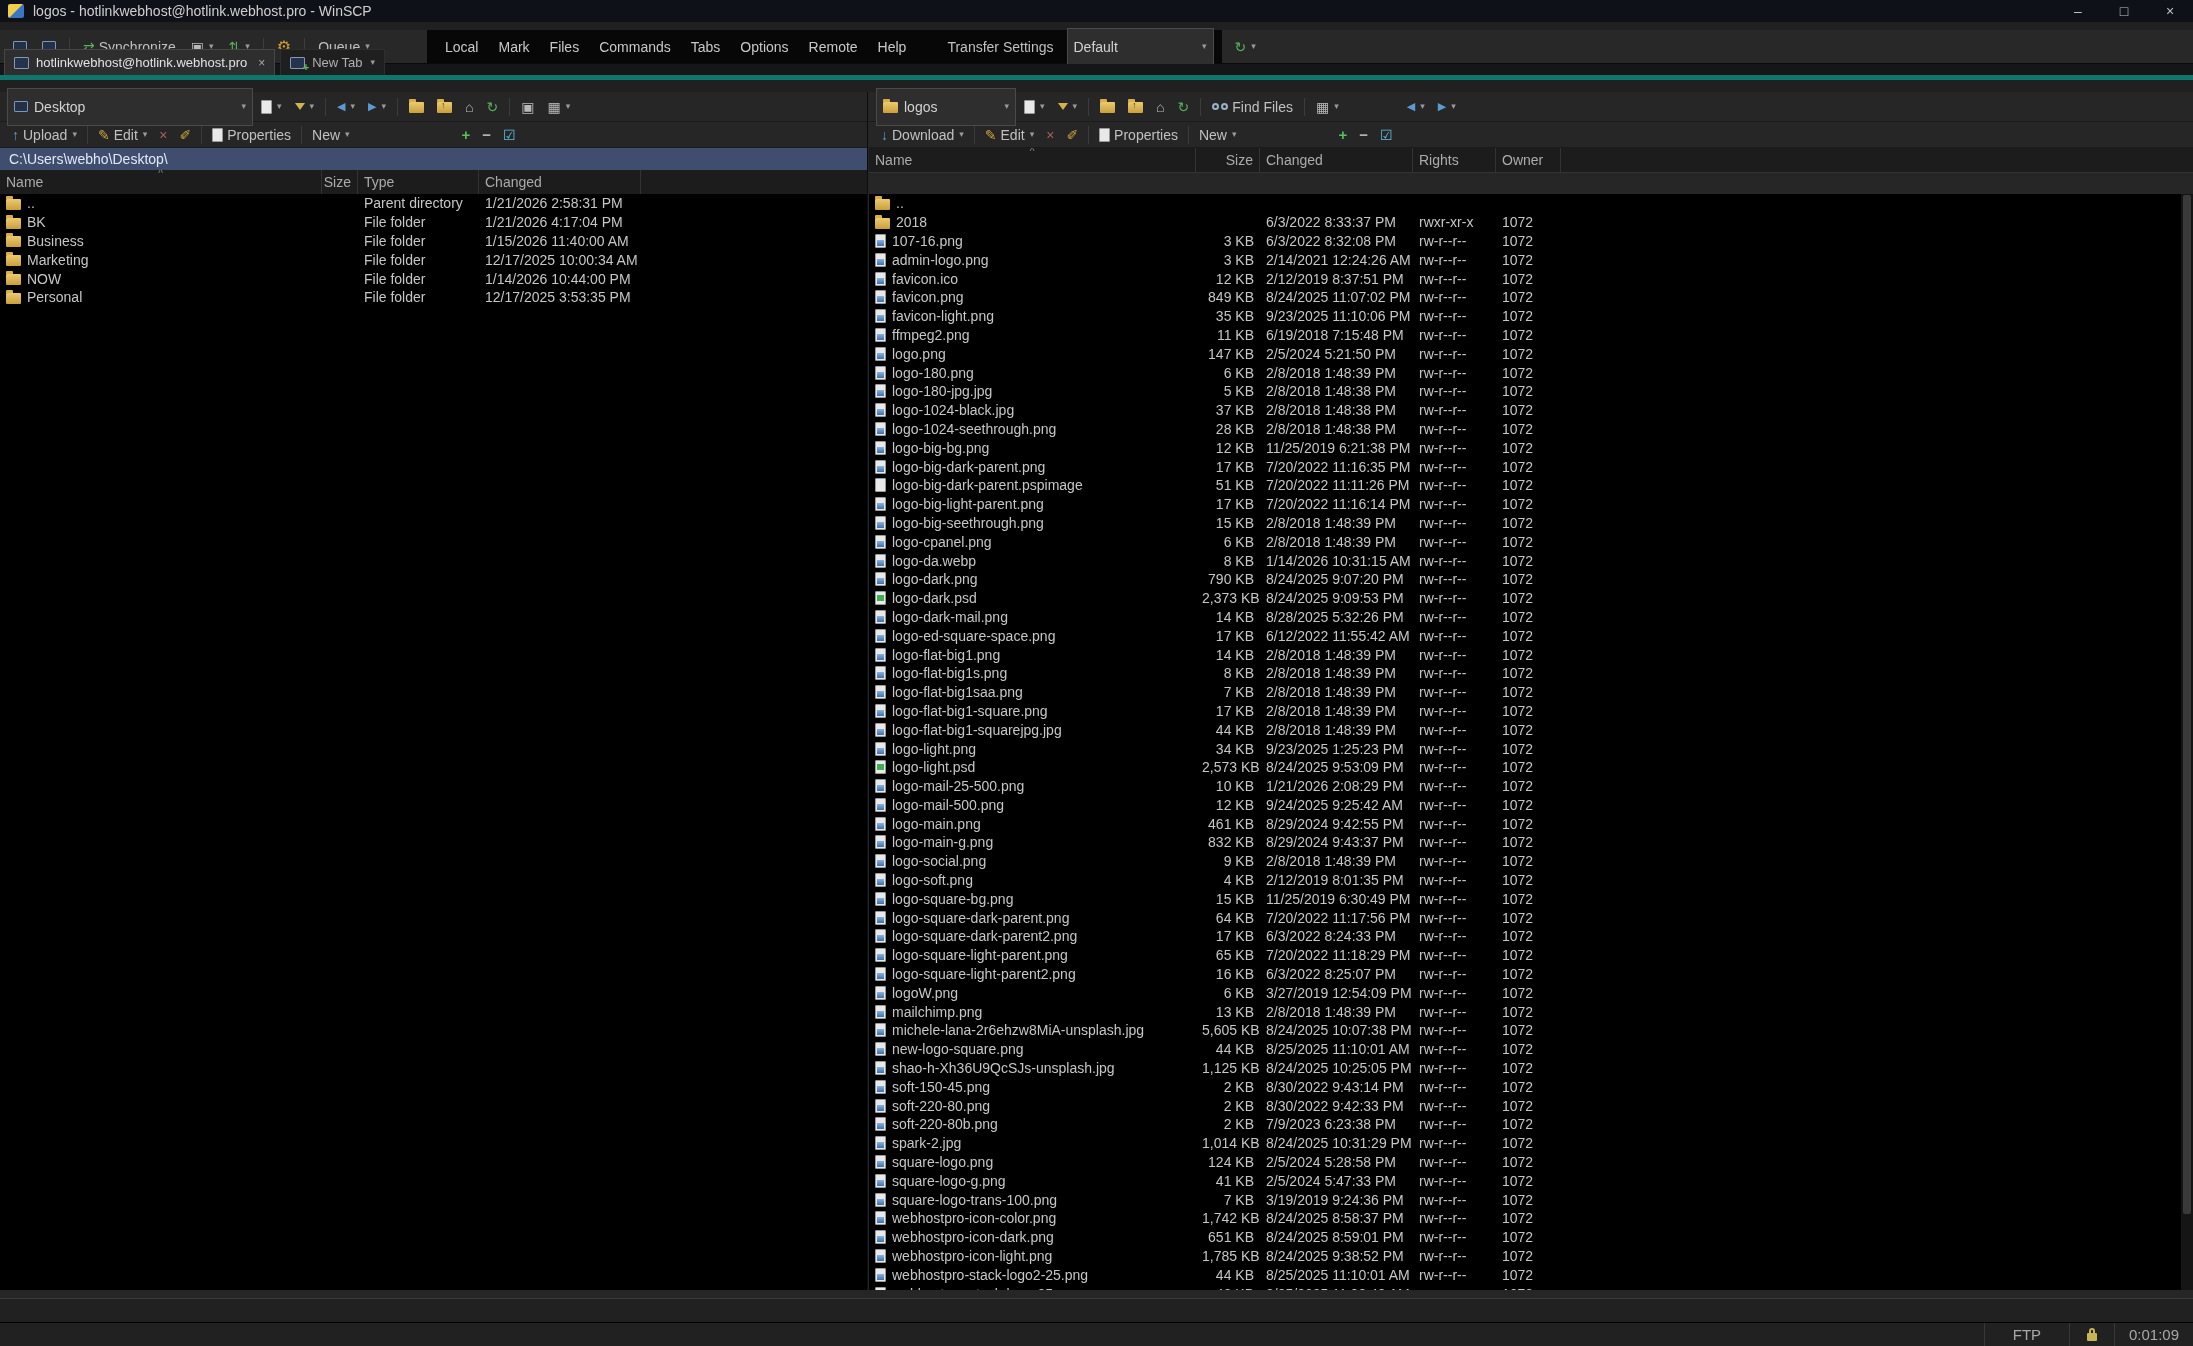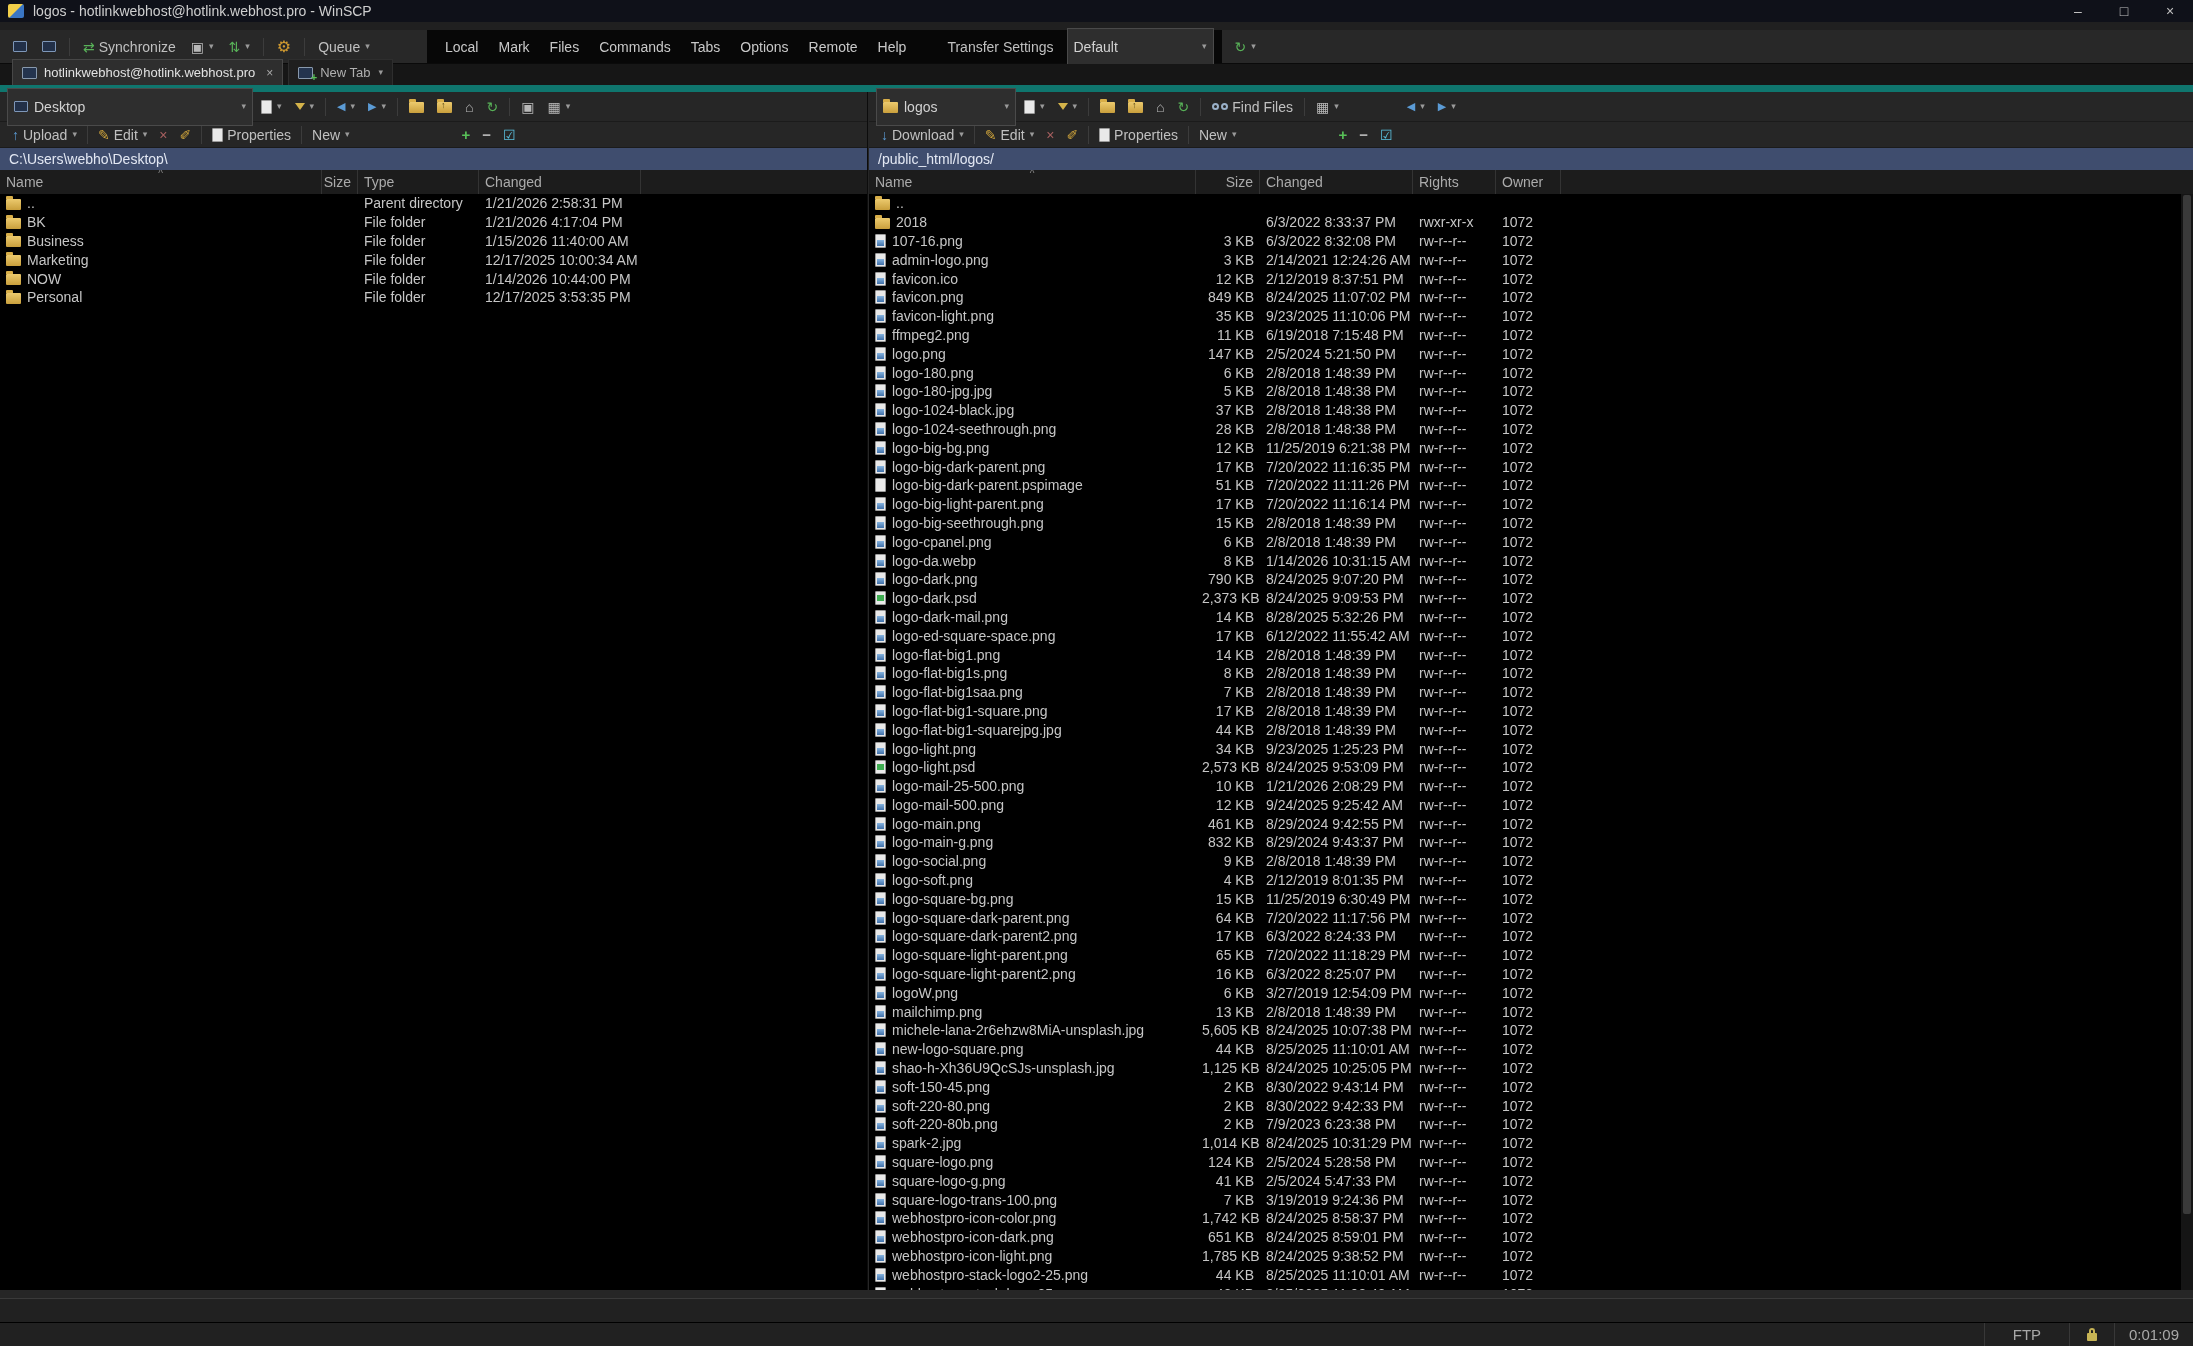--- a/index.html
+++ b/index.html
@@ -26,22 +26,22 @@
   .tb-seg.fill{flex:1;}
   .seg-sessions{width:427px;box-sizing:border-box;}
   .tbtn{display:flex;align-items:center;gap:4px;padding:3px 5px;border-radius:2px;
         color:#c0c0c0;font-size:14px;white-space:nowrap;}
   .menu-row{display:flex;align-items:center;}
   .menu-item{padding:5px 10px;font-size:14px;color:#c8c8c8;}
   .ts-label{font-size:14px;color:#c0c0c0;margin-left:26px;margin-right:8px;white-space:nowrap;}
   .vsep{width:1px;height:18px;background:#3c3c3c;margin:0 3px;flex:none;}
 
   
-  .tabbar{position:absolute;top:64px;left:0;right:0;height:28px;background:#161616;
-          display:flex;align-items:flex-end;padding-left:12px;border-bottom:7px solid #0f766e;box-sizing:border-box;}
+  .tabbar{position:absolute;top:64px;left:0;right:0;height:16px;background:#161616;
+          display:flex;align-items:flex-end;padding-left:4px;border-bottom:5px solid #0f766e;box-sizing:border-box;}
   .tab{height:26px;display:flex;align-items:center;gap:7px;padding:0 9px;font-size:13px;
        box-sizing:border-box;white-space:nowrap;}
   .tab.active{background:#2e2e2e;border:1px solid #474747;border-bottom:none;color:#e2e2e2;}
   .tab.inactive{background:#1f1f1f;border:1px solid #2e2e2e;border-bottom:none;color:#b0b0b0;margin-left:5px;}
   .tab-ic{width:13px;height:10px;border:1px solid #8899ad;background:#24344e;border-radius:1px;
           position:relative;flex:none;}
   .tab-ic.plus::after{content:"+";position:absolute;right:-5px;bottom:-5px;color:#58c158;
           font-weight:bold;font-size:11px;}
   .tab-x{color:#a8a8a8;font-size:12px;margin-left:4px;}
 
@@ -473,23 +473,20 @@
         <span class="tbtn spacer-new-r">
             <span class="sel-plus">+</span>
           </span>
         <span class="tbtn">
             <span class="sel-minus">−</span>
           </span>
         <span class="tbtn">
             <span class="sel-check">☑</span>
           </span>
       </div>
-      <div class="pathrow">
-        <span>/public_html/logos/</span>
-      </div>
       <div class="phead" id="right-head">
           <div class="phc">
             <span>Name</span>
             <span class="sortmark">^</span>
           </div>
           <div class="phc num">
             <span>Size</span>
           </div>
           <div class="phc">
             <span>Changed</span>

